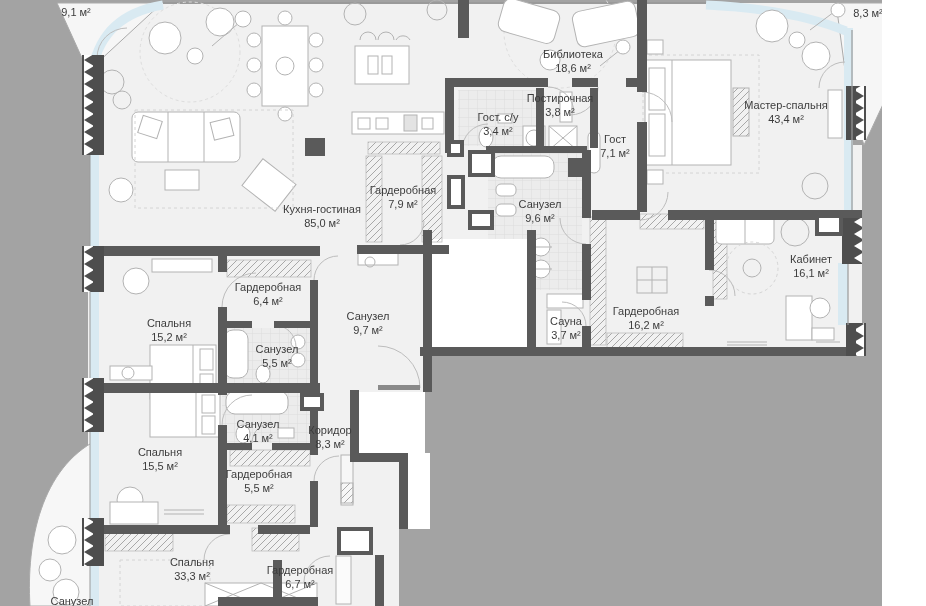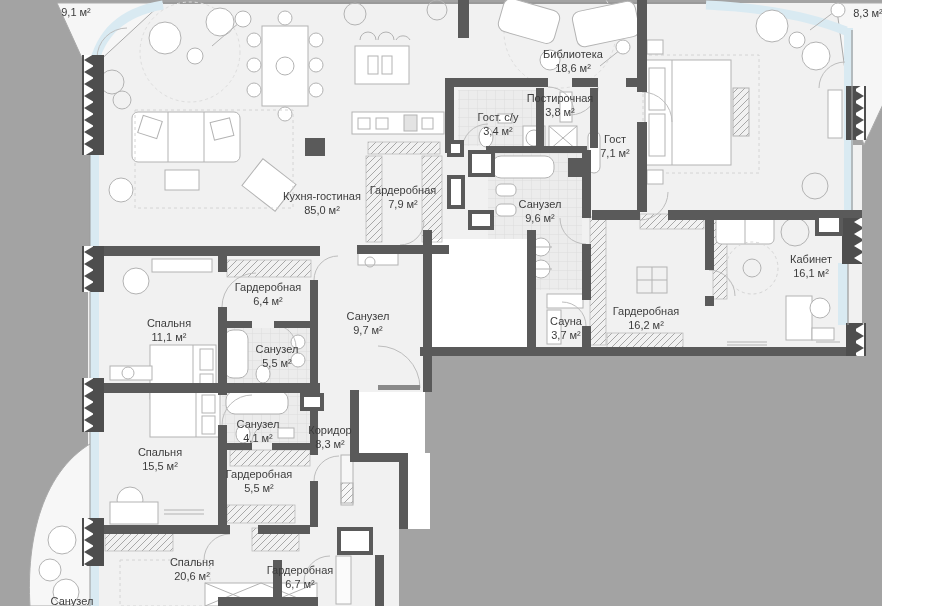--- a/index.html
+++ b/index.html
@@ -407,31 +407,32 @@
 <div class="room-label single" style="left:76px;top:12px">
       <span class="area">9,1 м²</span>
     </div>
 <div class="room-label single" style="left:868px;top:13px">
       <span class="area">8,3 м²</span>
     </div>
 <div class="room-label" style="left:573px;top:61px"><span class="name">Библиотека</span><span class="area">18,6 м²</span></div>
 <div class="room-label" style="left:560px;top:105px"><span class="name">Постирочная</span><span class="area">3,8 м²</span></div>
 <div class="room-label" style="left:498px;top:124px"><span class="name">Гост. с/у</span><span class="area">3,4 м²</span></div>
 <div class="room-label" style="left:615px;top:146px"><span class="name">Гост</span><span class="area">7,1 м²</span></div>
-<div class="room-label" style="left:322px;top:203px"><span class="name">Кухня-гостиная</span><span class="area">85,0 м²</span></div>
+<div class="room-label" style="left:786px;top:112px"><span class="name">Мастер-спальня</span><span class="area">43,4 м²</span></div>
+<div class="room-label" style="left:322px;top:216px"><span class="name">Кухня-гостиная</span><span class="area">85,0 м²</span></div>
 <div class="room-label" style="left:403px;top:197px"><span class="name">Гардеробная</span><span class="area">7,9 м²</span></div>
 <div class="room-label" style="left:540px;top:211px"><span class="name">Санузел</span><span class="area">9,6 м²</span></div>
 <div class="room-label" style="left:811px;top:266px"><span class="name">Кабинет</span><span class="area">16,1 м²</span></div>
 <div class="room-label" style="left:646px;top:318px"><span class="name">Гардеробная</span><span class="area">16,2 м²</span></div>
 <div class="room-label" style="left:566px;top:328px"><span class="name">Сауна</span><span class="area">3,7 м²</span></div>
 <div class="room-label" style="left:368px;top:323px"><span class="name">Санузел</span><span class="area">9,7 м²</span></div>
 <div class="room-label" style="left:268px;top:294px"><span class="name">Гардеробная</span><span class="area">6,4 м²</span></div>
-<div class="room-label" style="left:169px;top:330px"><span class="name">Спальня</span><span class="area">11,1 м²</span></div>
+<div class="room-label" style="left:169px;top:330px"><span class="name">Спальня</span><span class="area">15,2 м²</span></div>
 <div class="room-label" style="left:277px;top:356px"><span class="name">Санузел</span><span class="area">5,5 м²</span></div>
 <div class="room-label" style="left:258px;top:431px"><span class="name">Санузел</span><span class="area">4,1 м²</span></div>
 <div class="room-label" style="left:160px;top:459px"><span class="name">Спальня</span><span class="area">15,5 м²</span></div>
 <div class="room-label" style="left:259px;top:481px"><span class="name">Гардеробная</span><span class="area">5,5 м²</span></div>
 <div class="room-label" style="left:330px;top:437px"><span class="name">Коридор</span><span class="area">8,3 м²</span></div>
-<div class="room-label" style="left:192px;top:569px"><span class="name">Спальня</span><span class="area">20,6 м²</span></div>
+<div class="room-label" style="left:192px;top:569px"><span class="name">Спальня</span><span class="area">33,3 м²</span></div>
 <div class="room-label" style="left:300px;top:577px"><span class="name">Гардеробная</span><span class="area">6,7 м²</span></div>
 <div class="room-label single" style="left:72px;top:601px"><span class="name">Санузел</span></div>
 
 </div>
 
 </body></html>

